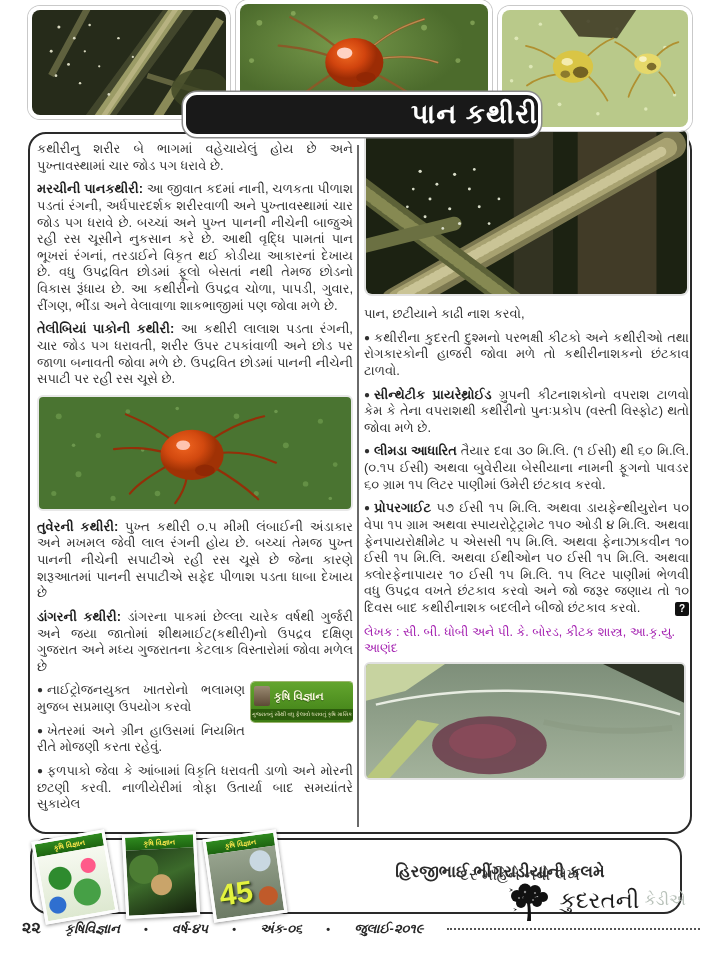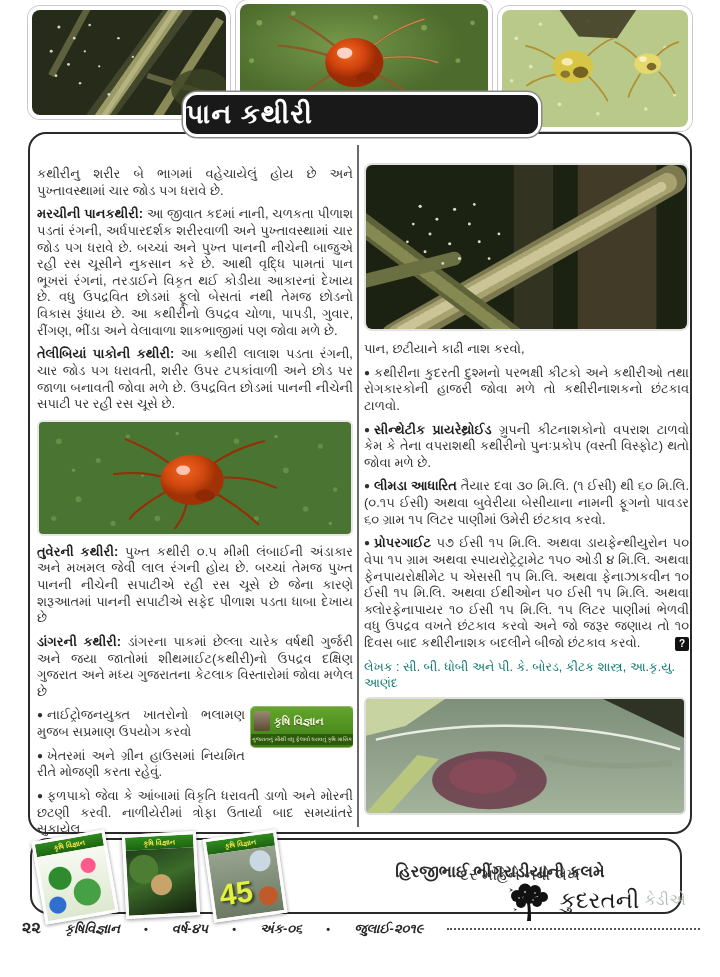--- a/index.html
+++ b/index.html
@@ -13,37 +13,37 @@
   .photo { position:absolute; border:4px solid #fff; box-shadow:0 0 0 1px #c9c9c9; border-radius:12px; overflow:hidden; z-index:3; }
   .photo svg { display:block; width:100%; height:100%; }
   .photo-1 { left:28px;  top:6px;  width:202px; height:113px; }
   .photo-2 { left:236px; top:0px;  width:256px; height:125px; }
   .photo-3 { left:498px; top:6px;  width:194px; height:125px; }
   .photo-right-top { position:absolute; left:0; top:0; width:100%; height:168px; border:2px solid #e2e2e2; border-radius:8px; overflow:hidden; margin-bottom:6px; }
   
   .title-banner {
     position:absolute; left:183px; top:92px; width:358px; height:45px; z-index:6;
     background:#191919; border:3px solid #ffffff; box-shadow:0 0 0 1.5px #8a8a8a;
-    border-radius:14px; display:flex; align-items:center; justify-content:flex-start;
+    border-radius:14px; display:flex; align-items:center; justify-content:flex-end;
     color:#ffffff; font-size:27px; font-weight:bold; letter-spacing:1px;
   }
   
   .main-box { position:absolute; left:28px; top:132px; width:664px; height:702px;
     border:2px solid #2a2a2a; border-radius:18px; z-index:1; }
   .col-divider { position:absolute; left:357px; top:145px; width:1.5px; height:682px; background:#6a6a6a; z-index:1; }
-  .col { position:absolute; z-index:2; font-size:13px; line-height:1.28; overflow:hidden;margin-top:25px; }
+  .col { position:absolute; z-index:2; font-size:13px; line-height:1.28; overflow:hidden; }
   .col-left  { left:37px;  top:141px; width:316px; height:690px; }
-  .col-right { left:364px; top:138px; width:325px; height:694px; }
+  .col-right { left:364px; top:128px; width:325px; height:694px; }
   .para { margin-bottom:7px; text-align:justify; color:#303030; }
   .para b { color:#1d1d1d; }
   .blt { display:inline-block; margin-right:4px; font-size:10px; vertical-align:1px; }
   .mite-photo { width:100%; height:116px; border:2px solid #e8e8e8; border-radius:6px; overflow:hidden; margin:2px 0 8px 0; }
   .mite-photo svg { display:block; width:100%; height:100%; }
   .rc-photo-spacer { height:172px; position:relative; margin-bottom:6px; }
-  .author-line { font-size:12.5px; margin-top:4px; color:#0f766e; }
+  .author-line { font-size:12.5px; margin-top:4px; color:#a21caf; }
   .endmark { float:right; width:14px; height:14px; background:#111; color:#fff; font-size:10px; font-weight:bold;
     display:flex; align-items:center; justify-content:center; border-radius:2px; margin-top:2px; }
   .photo-bottom { width:322px; height:118px; border:2px solid #e0e0e0; border-radius:6px; overflow:hidden; margin-top:6px; }
   .photo-bottom svg { display:block; width:100%; height:100%; }
   
   .logo-badge { float:right; width:102px; height:40px; margin:0 0 2px 6px;
     border-radius:4px; overflow:hidden; box-shadow:0 0 0 1px #9cb56e; background:linear-gradient(#63a52e,#3d7d14); }
   .logo-top { display:flex; align-items:center; height:27px; padding:1px 3px; }
   .logo-avatar { width:16px; height:20px; background:linear-gradient(#9a8a72,#5d4a35); border-radius:2px; margin-right:4px; flex:none; }
   .logo-title { color:#fdfbe2; font-weight:bold; font-size:11px; text-shadow:0 1px 0 #2c5b0c; white-space:nowrap; }

